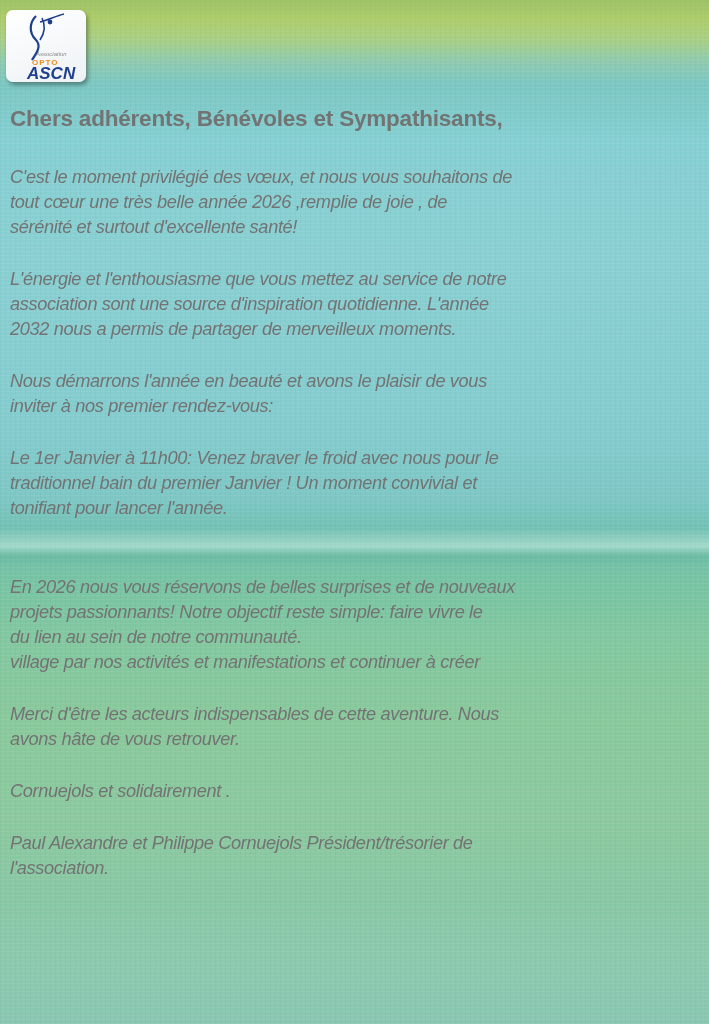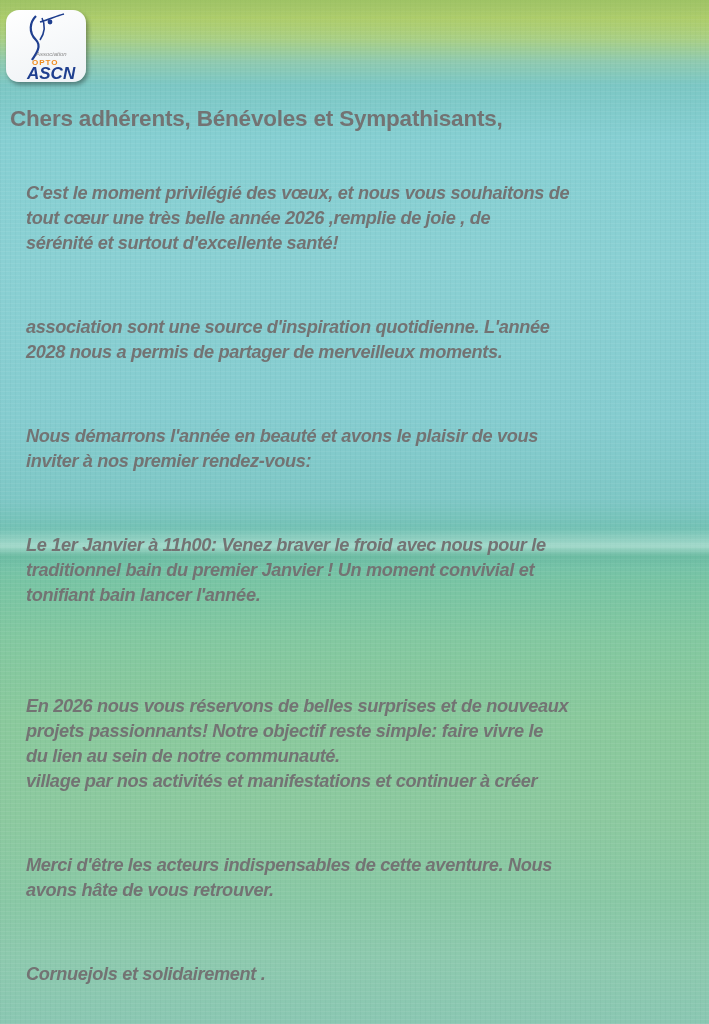--- a/index.html
+++ b/index.html
@@ -24,21 +24,21 @@
     background: linear-gradient(180deg, rgba(150,190,70,0.55), rgba(170,205,90,0.0));
   }
   .wave {
     position: absolute; left: 0; width: 709px; pointer-events: none;
   }
   .wave1 { top: 528px; height: 40px;
     background: linear-gradient(180deg, rgba(230,250,240,0) 0%, rgba(225,248,240,0.45) 45%, rgba(90,170,140,0.25) 70%, rgba(120,190,150,0) 100%); }
   .logo {
     position: absolute; left: 6px; top: 10px; width: 80px; height: 72px;
     background: linear-gradient(160deg, #ffffff, #eef2f5);
-    border-radius: 13px; box-shadow: 2px 3px 4px rgba(0,0,0,0.35);
+    border-radius: 7px; box-shadow: 2px 3px 4px rgba(0,0,0,0.35);
     overflow: hidden;
   }
   .logo svg { position: absolute; left: 0; top: 0; }
   .logo-assoc {
     position: absolute; left: 30px; top: 41px; font-size: 6px; color: #8a8a8a;
     font-family: "Liberation Sans", sans-serif; font-style: italic;
   }
   .logo-opto {
     position: absolute; left: 26px; top: 48px; font-size: 8px; font-weight: bold;
     color: #f08c1e; letter-spacing: 1px; font-family: "Liberation Sans", sans-serif;
@@ -51,22 +51,22 @@
     position: absolute; left: 10px; top: 104px; width: 699px;
     color: #737373;
   }
   .title {
     font-family: "Liberation Sans", sans-serif;
     font-weight: bold; font-size: 22.5px; line-height: 30px; margin: 0 0 0 0;
     letter-spacing: -0.2px;
   }
   .para {
     font-family: "Liberation Sans", sans-serif;
-    font-style: italic; font-weight: bold; font-size: 18.2px; line-height: 25px;
-    margin: 16px; letter-spacing: -0.35px;
+    font-style: italic; font-weight: normal; font-size: 18.2px; line-height: 25px;
+    margin: 0; letter-spacing: -0.35px;
   }
   .line { display: block; white-space: nowrap; }
 </style>
 </head>
 <body>
 
 <div class="texture"></div>
 <div class="grass"></div>
 <div class="wave wave1"></div>
 
@@ -87,35 +87,36 @@
 
   <div style="height:31px"></div>
   <p class="para">
     <span class="line">C'est le moment privilégié des vœux, et nous vous souhaitons de</span>
     <span class="line">tout cœur une très belle année 2026 ,remplie de joie , de</span>
     <span class="line">sérénité et surtout d'excellente santé!</span>
   </p>
 
   <div style="height:27px"></div>
   <p class="para">
+    <span class="line">L'énergie et l'enthousiasme que vous mettez au service de notre</span>
     <span class="line">association sont une source d'inspiration quotidienne. L'année</span>
-    <span class="line">2028 nous a permis de partager de merveilleux moments.</span>
+    <span class="line">2032 nous a permis de partager de merveilleux moments.</span>
   </p>
 
   <div style="height:27px"></div>
   <p class="para">
     <span class="line">Nous démarrons l'année en beauté et avons le plaisir de vous</span>
     <span class="line">inviter à nos premier rendez-vous:</span>
   </p>
 
   <div style="height:27px"></div>
   <p class="para">
     <span class="line">Le 1er Janvier à 11h00: Venez braver le froid avec nous pour le</span>
     <span class="line">traditionnel bain du premier Janvier ! Un moment convivial et</span>
-    <span class="line">tonifiant bain lancer l'année.</span>
+    <span class="line">tonifiant pour lancer l'année.</span>
   </p>
 
   <div style="height:27px"></div>
 
   <div style="height:27px"></div>
   <p class="para">
     <span class="line">En 2026 nous vous réservons de belles surprises et de nouveaux</span>
     <span class="line">projets passionnants! Notre objectif reste simple: faire vivre le</span>
     <span class="line">du lien au sein de notre communauté.</span>
     <span class="line">village par nos activités et manifestations et continuer à créer</span>
@@ -127,15 +128,16 @@
     <span class="line">avons hâte de vous retrouver.</span>
   </p>
 
   <div style="height:27px"></div>
   <p class="para">
     <span class="line">Cornuejols et solidairement .</span>
   </p>
 
   <div style="height:27px"></div>
   <p class="para">
+    <span class="line">Paul Alexandre et Philippe Cornuejols Président/trésorier de</span>
     <span class="line">l'association.</span>
   </p>
 </div>
 
 </body></html>

